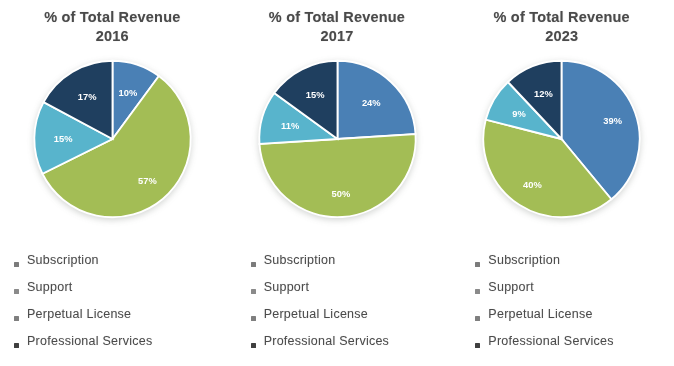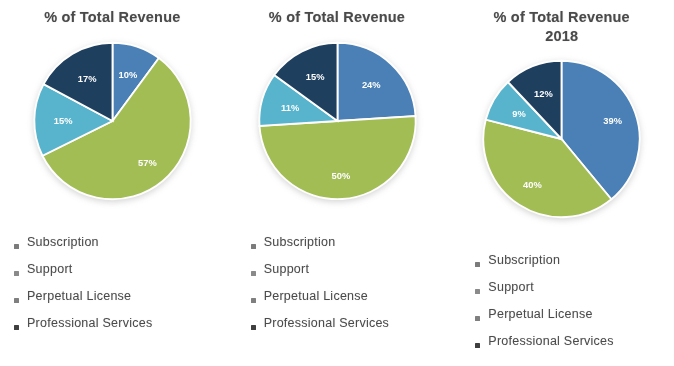--- a/index.html
+++ b/index.html
@@ -78,20 +78,21 @@
   .legend-label{white-space:nowrap;}
 </style>
 </head>
 <body>
 
 <div class="board">
 
   <div class="panel p1">
     <div class="panel-title">
       <span>% of Total Revenue</span>
+      <span class="yr">2016</span>
     </div>
     <div class="pie-wrap">
       <svg class="pie-svg" viewBox="0 0 200 200" width="185" height="170">
           <path d="M 100 100 L 100.00 8.00 A 92 92 0 0 1 154.55 25.92 Z" fill="#4a80b5" stroke="#ffffff" stroke-width="2.2"></path>
           <path d="M 100 100 L 154.55 25.92 A 92 92 0 1 1 17.57 140.85 Z" fill="#a3bd55" stroke="#ffffff" stroke-width="2.2"></path>
           <path d="M 100 100 L 17.57 140.85 A 92 92 0 0 1 18.91 56.55 Z" fill="#58b4cc" stroke="#ffffff" stroke-width="2.2"></path>
           <path d="M 100 100 L 18.91 56.55 A 92 92 0 0 1 100.00 8.00 Z" fill="#1f3f5f" stroke="#ffffff" stroke-width="2.2"></path>
           <text class="slice-label" x="118.10" y="48.90" text-anchor="middle">10%</text>
           <text class="slice-label" x="141.14" y="153.03" text-anchor="middle">57%</text>
           <text class="slice-label" x="42.01" y="103.08" text-anchor="middle">15%</text>
@@ -114,20 +115,21 @@
       <div class="legend-item">
         <span class="legend-marker"></span>
         <span class="legend-label">Professional Services</span>
       </div>
     </div>
   </div>
 
   <div class="panel p2">
     <div class="panel-title">
       <span>% of Total Revenue</span>
+      <span class="yr">2017</span>
     </div>
     <div class="pie-wrap">
       <svg class="pie-svg" viewBox="0 0 200 200" width="185" height="170">
           <path d="M 100 100 L 100.00 8.00 A 92 92 0 0 1 191.82 94.22 Z" fill="#4a80b5" stroke="#ffffff" stroke-width="2.2"></path>
           <path d="M 100 100 L 191.82 94.22 A 92 92 0 0 1 8.18 105.78 Z" fill="#a3bd55" stroke="#ffffff" stroke-width="2.2"></path>
           <path d="M 100 100 L 8.18 105.78 A 92 92 0 0 1 25.57 45.92 Z" fill="#58b4cc" stroke="#ffffff" stroke-width="2.2"></path>
           <path d="M 100 100 L 25.57 45.92 A 92 92 0 0 1 100.00 8.00 Z" fill="#1f3f5f" stroke="#ffffff" stroke-width="2.2"></path>
           <text class="slice-label" x="139.70" y="61.72" text-anchor="middle">24%</text>
           <text class="slice-label" x="104.02" y="167.87" text-anchor="middle">50%</text>
           <text class="slice-label" x="44.30" y="87.82" text-anchor="middle">11%</text>
@@ -150,21 +152,21 @@
       <div class="legend-item">
         <span class="legend-marker"></span>
         <span class="legend-label">Professional Services</span>
       </div>
     </div>
   </div>
 
   <div class="panel p3">
     <div class="panel-title">
       <span>% of Total Revenue</span>
-      <span class="yr">2018</span>
+      <span class="yr">2023</span>
     </div>
     <div class="pie-wrap">
       <svg class="pie-svg" viewBox="0 0 200 200" width="185" height="170">
           <path d="M 100 100 L 100.00 8.00 A 92 92 0 0 1 158.64 170.89 Z" fill="#4a80b5" stroke="#ffffff" stroke-width="2.2"></path>
           <path d="M 100 100 L 158.64 170.89 A 92 92 0 0 1 10.89 77.12 Z" fill="#a3bd55" stroke="#ffffff" stroke-width="2.2"></path>
           <path d="M 100 100 L 10.89 77.12 A 92 92 0 0 1 37.02 32.93 Z" fill="#58b4cc" stroke="#ffffff" stroke-width="2.2"></path>
           <path d="M 100 100 L 37.02 32.93 A 92 92 0 0 1 100.00 8.00 Z" fill="#1f3f5f" stroke="#ffffff" stroke-width="2.2"></path>
           <text class="slice-label" x="160.22" y="82.32" text-anchor="middle">39%</text>
           <text class="slice-label" x="65.71" y="158.04" text-anchor="middle">40%</text>
           <text class="slice-label" x="50.08" y="74.48" text-anchor="middle">9%</text>

